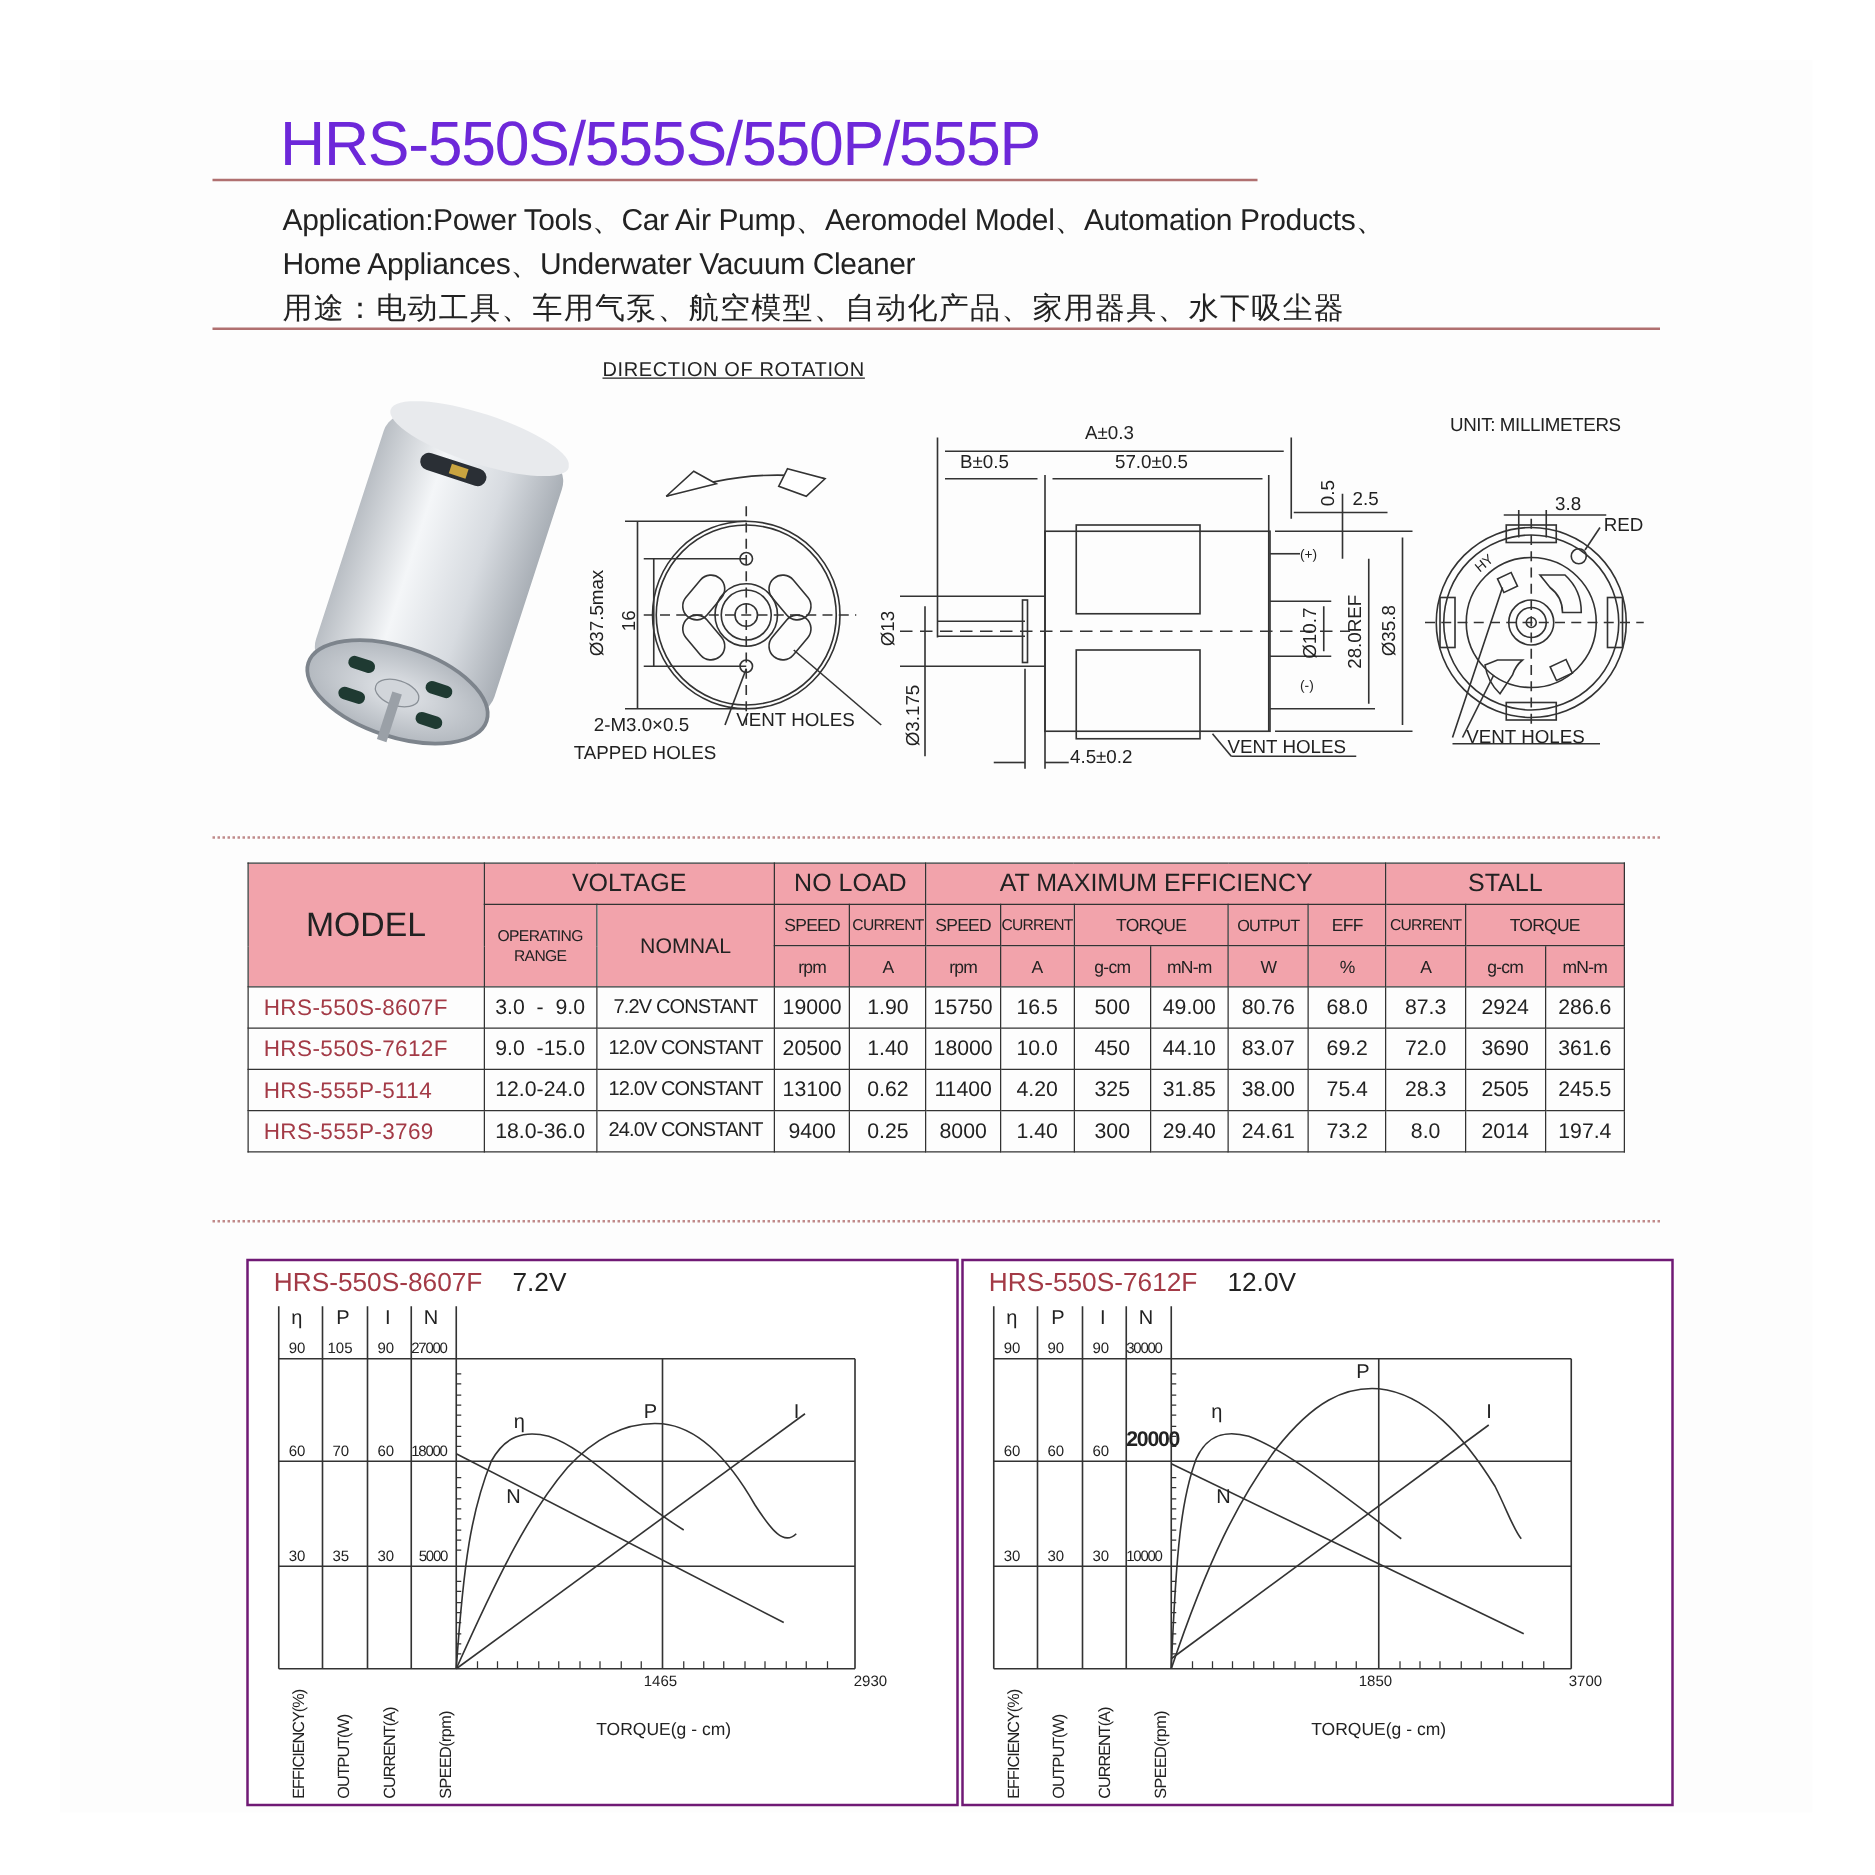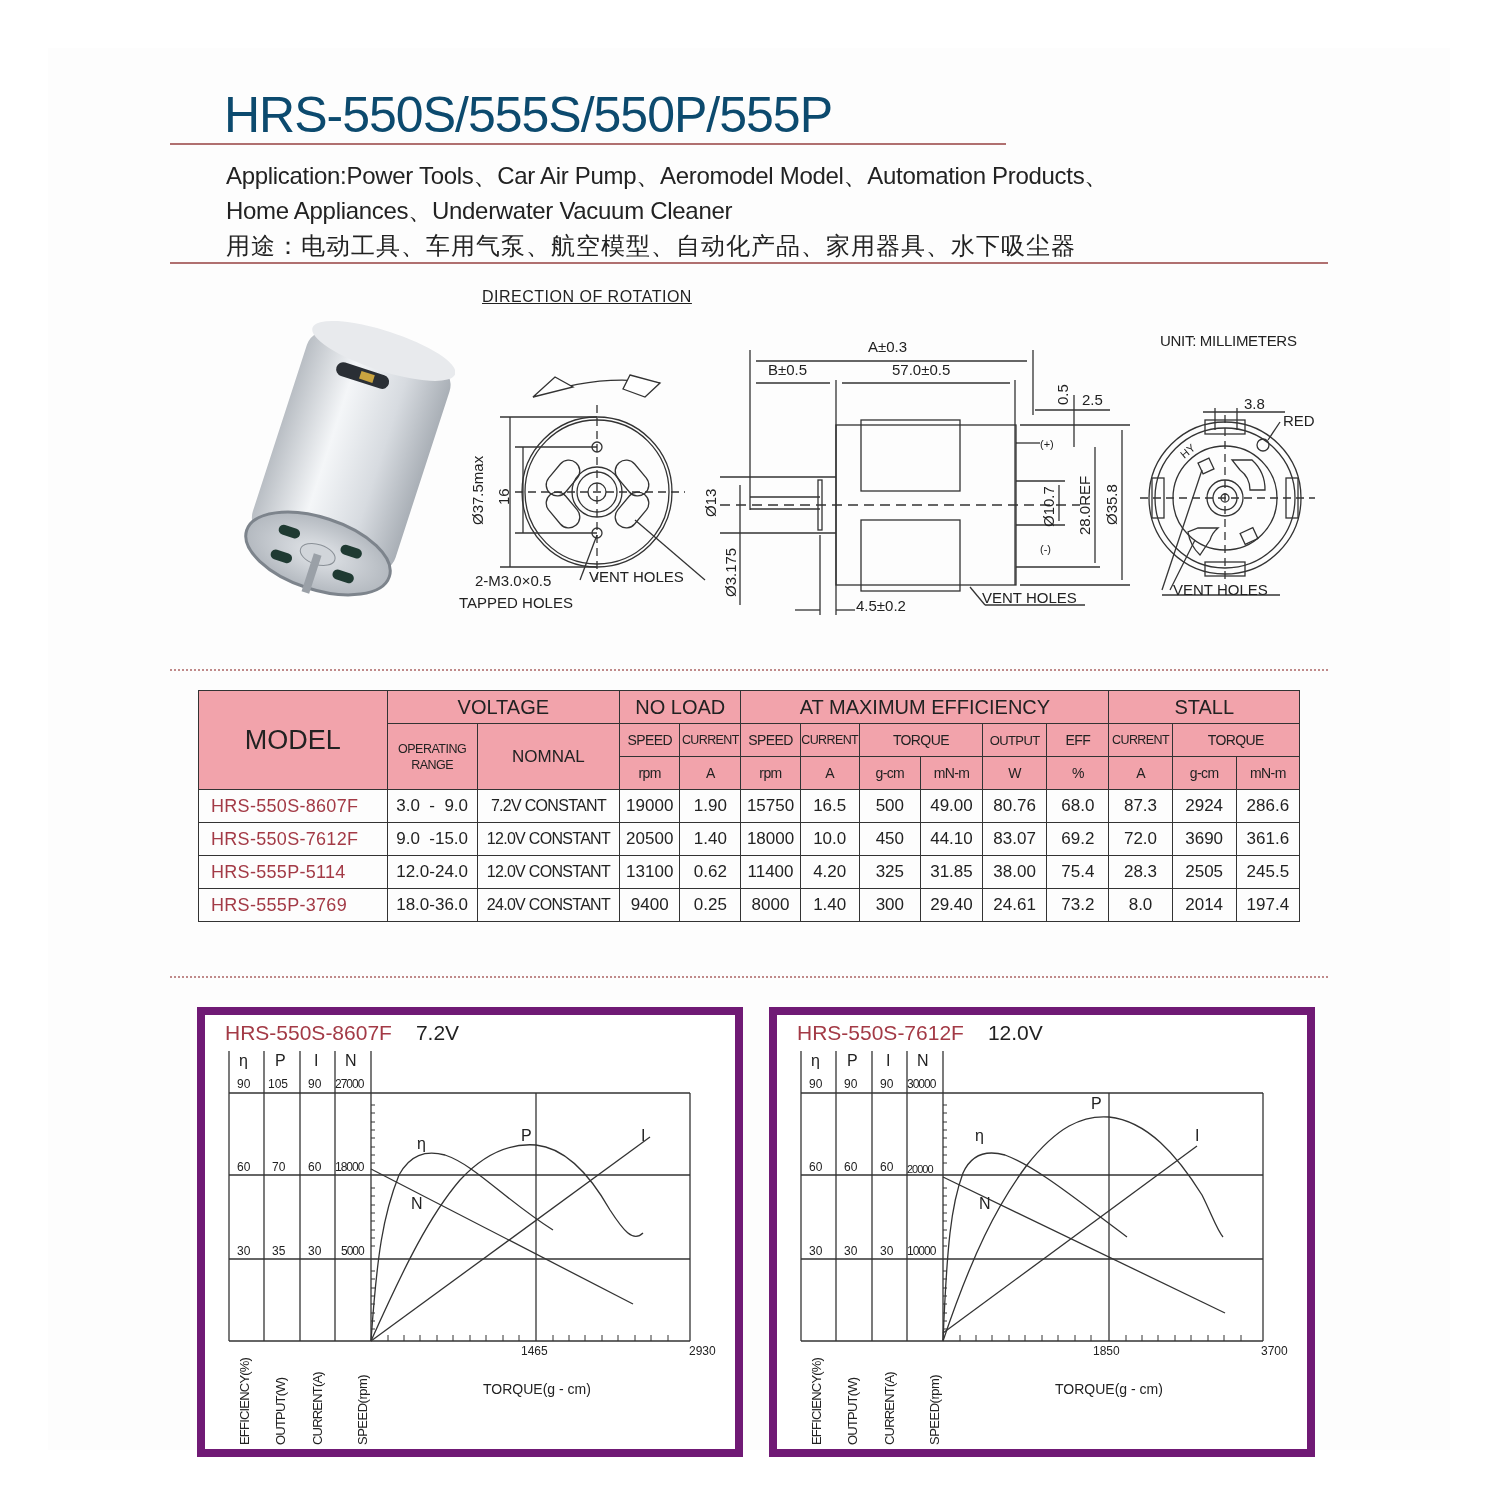--- a/index.html
+++ b/index.html
@@ -1,32 +1,32 @@
 <!DOCTYPE html>
 <html><head>
 <meta charset="utf-8">
 <style>
   html,body{margin:0;padding:0;background:#fff;}
   body{width:1500px;height:1500px;position:relative;overflow:hidden;font-family:"Liberation Sans",sans-serif;color:#222;}
   .abs{position:absolute;}
   .page-bg{position:absolute;left:48px;top:48px;width:1402px;height:1402px;background:#fdfdfd;}
-  #title{left:224px;top:86px;font-size:50px;color:#0c4a6e;letter-spacing:-1px;white-space:nowrap;}
+  #title{left:224px;top:86px;font-size:50px;color:#6d28d9;letter-spacing:-1px;white-space:nowrap;}
   .rule{position:absolute;height:2px;background:#b07070;}
   .app{font-size:24px;color:#222;white-space:nowrap;letter-spacing:-0.3px;}
   .dot-rule{position:absolute;height:0;border-top:2px dotted #c08a8a;}
   .lbl{position:absolute;font-size:15px;color:#222;white-space:nowrap;}
   table.spec{position:absolute;left:198px;top:690px;width:1102px;border-collapse:collapse;table-layout:fixed;}
   table.spec td{border:1.5px solid #333;text-align:center;padding:0;font-size:17px;color:#222;height:32px;overflow:hidden;white-space:nowrap;}
   table.spec .h{background:#f2a3ab;color:#222;}
   table.spec .hbig{font-size:22px;}
   table.spec .hsm{font-size:14px;letter-spacing:-0.6px;}
   table.spec .hxs{font-size:12.5px;letter-spacing:-0.5px;line-height:16px;}
   table.spec .model{color:#a33a46;font-size:18px;text-align:left;padding-left:12px;letter-spacing:0.3px;}
   table.spec .nom{font-size:16px;letter-spacing:-0.7px;}
-  .chart-panel{position:absolute;border:8px solid #701a75;background:#fff;}
+  .chart-panel{position:absolute;border:2px solid #701a75;background:#fff;padding-left:36px;}
   .chart-title{position:absolute;font-size:21px;white-space:nowrap;}
   .chart-title .m{color:#a33a46;}
   .chart-title .v{color:#222;margin-left:24px;}
 </style>
 </head>
 <body>
 
 <div class="page-bg"></div>
 
 <div id="title" class="abs">HRS-550S/555S/550P/555P</div>
@@ -404,21 +404,21 @@
   <div class="lbl" style="left:70px;top:37px;font-size:16px;">P</div>
   <div class="lbl" style="left:109px;top:37px;font-size:16px;">I</div>
   <div class="lbl" style="left:140px;top:37px;font-size:16px;">N</div>
   <div class="lbl" style="left:32px;top:62px;font-size:12px;">90</div>
   <div class="lbl" style="left:67px;top:62px;font-size:12px;">90</div>
   <div class="lbl" style="left:103px;top:62px;font-size:12px;">90</div>
   <div class="lbl" style="left:130px;top:62px;font-size:12px;letter-spacing:-1px;">30000</div>
   <div class="lbl" style="left:32px;top:145px;font-size:12px;">60</div>
   <div class="lbl" style="left:67px;top:145px;font-size:12px;">60</div>
   <div class="lbl" style="left:103px;top:145px;font-size:12px;">60</div>
-  <div class="lbl" style="left:130px;top:148px;font-size:11px;letter-spacing:-1px;">20000</div>
+  <div class="lbl" style="left:130px;top:133px;font-size:17px;letter-spacing:-1px;font-weight:bold;">20000</div>
   <div class="lbl" style="left:32px;top:229px;font-size:12px;">30</div>
   <div class="lbl" style="left:67px;top:229px;font-size:12px;">30</div>
   <div class="lbl" style="left:103px;top:229px;font-size:12px;">30</div>
   <div class="lbl" style="left:130px;top:229px;font-size:12px;letter-spacing:-1px;">10000</div>
   <div class="lbl" style="left:316px;top:329px;font-size:12px;">1850</div>
   <div class="lbl" style="left:484px;top:329px;font-size:12px;">3700</div>
   <div class="lbl" style="left:278px;top:366px;font-size:14px;">TORQUE(g - cm)</div>
   <div class="lbl" style="left:32px;top:430px;font-size:13px;transform:rotate(-90deg);transform-origin:left top;letter-spacing:-0.8px;">EFFICIENCY(%)</div>
   <div class="lbl" style="left:68px;top:430px;font-size:13px;transform:rotate(-90deg);transform-origin:left top;letter-spacing:-0.8px;">OUTPUT(W)</div>
   <div class="lbl" style="left:105px;top:430px;font-size:13px;transform:rotate(-90deg);transform-origin:left top;letter-spacing:-0.8px;">CURRENT(A)</div>

